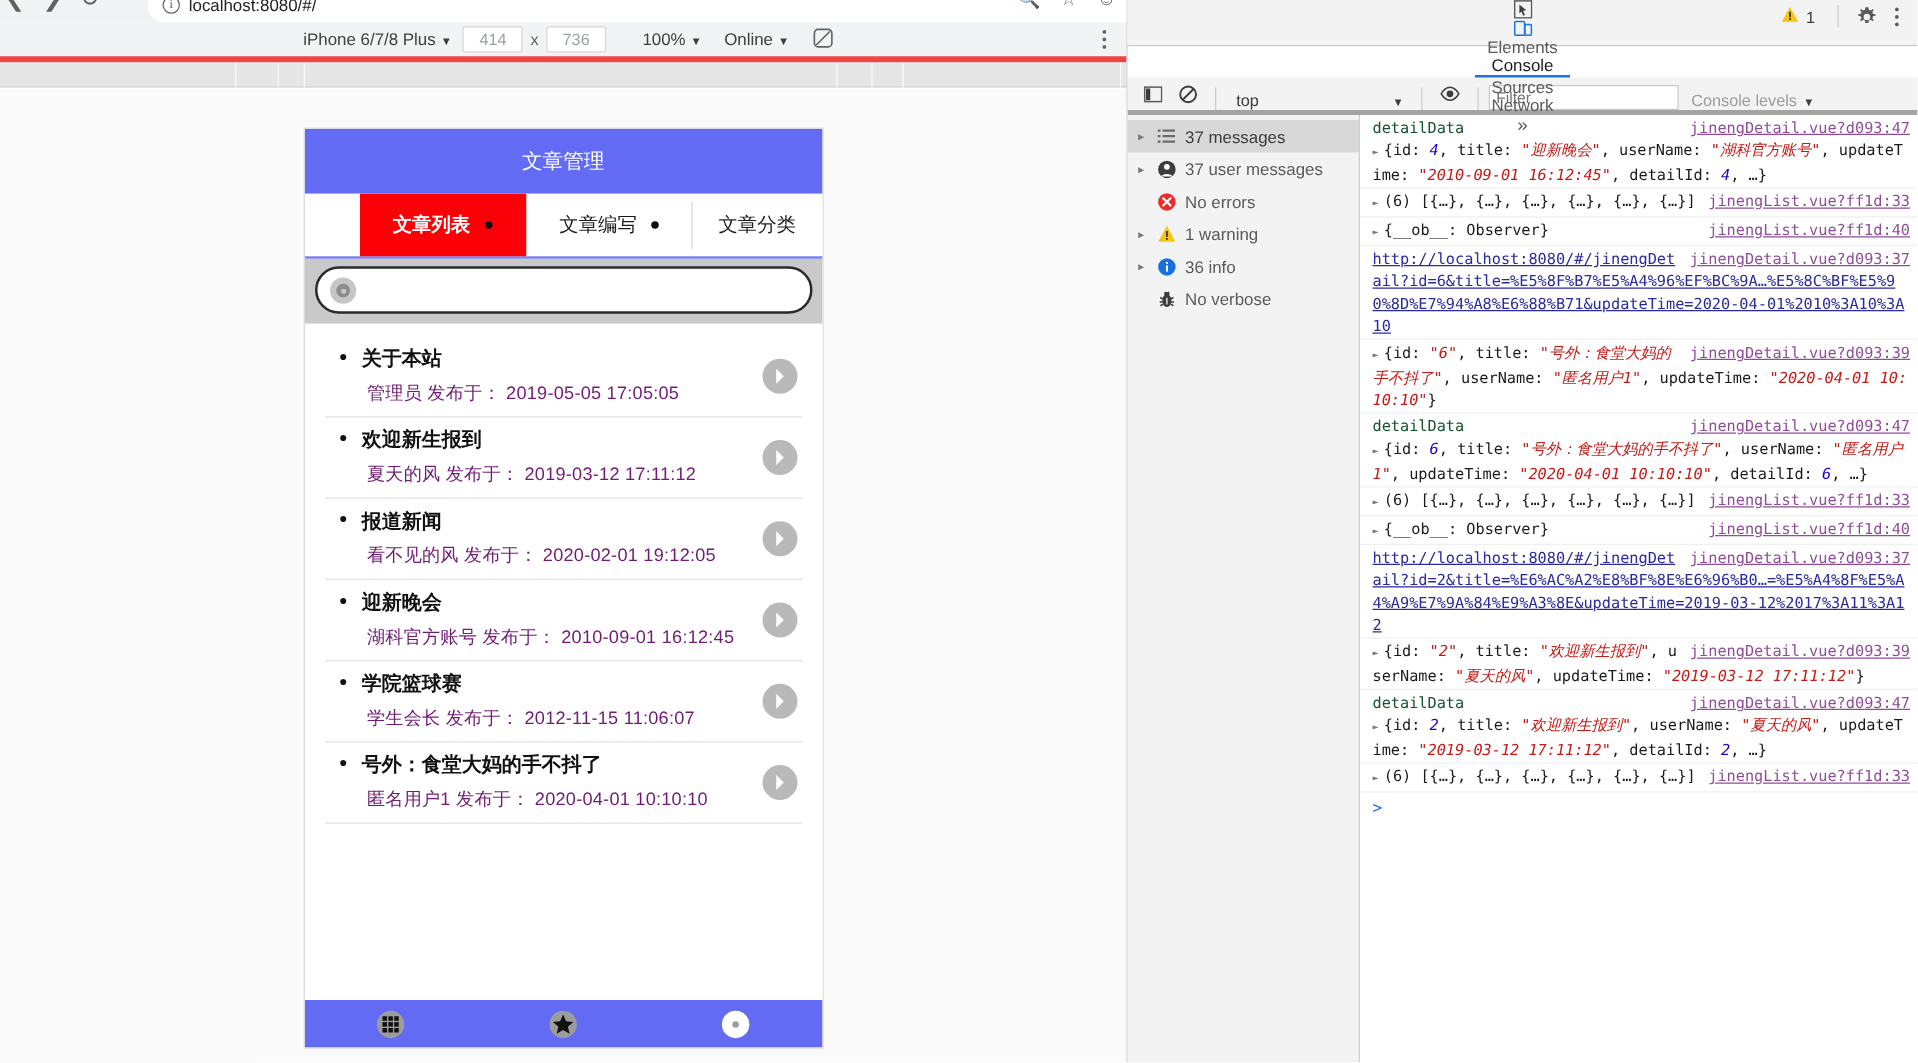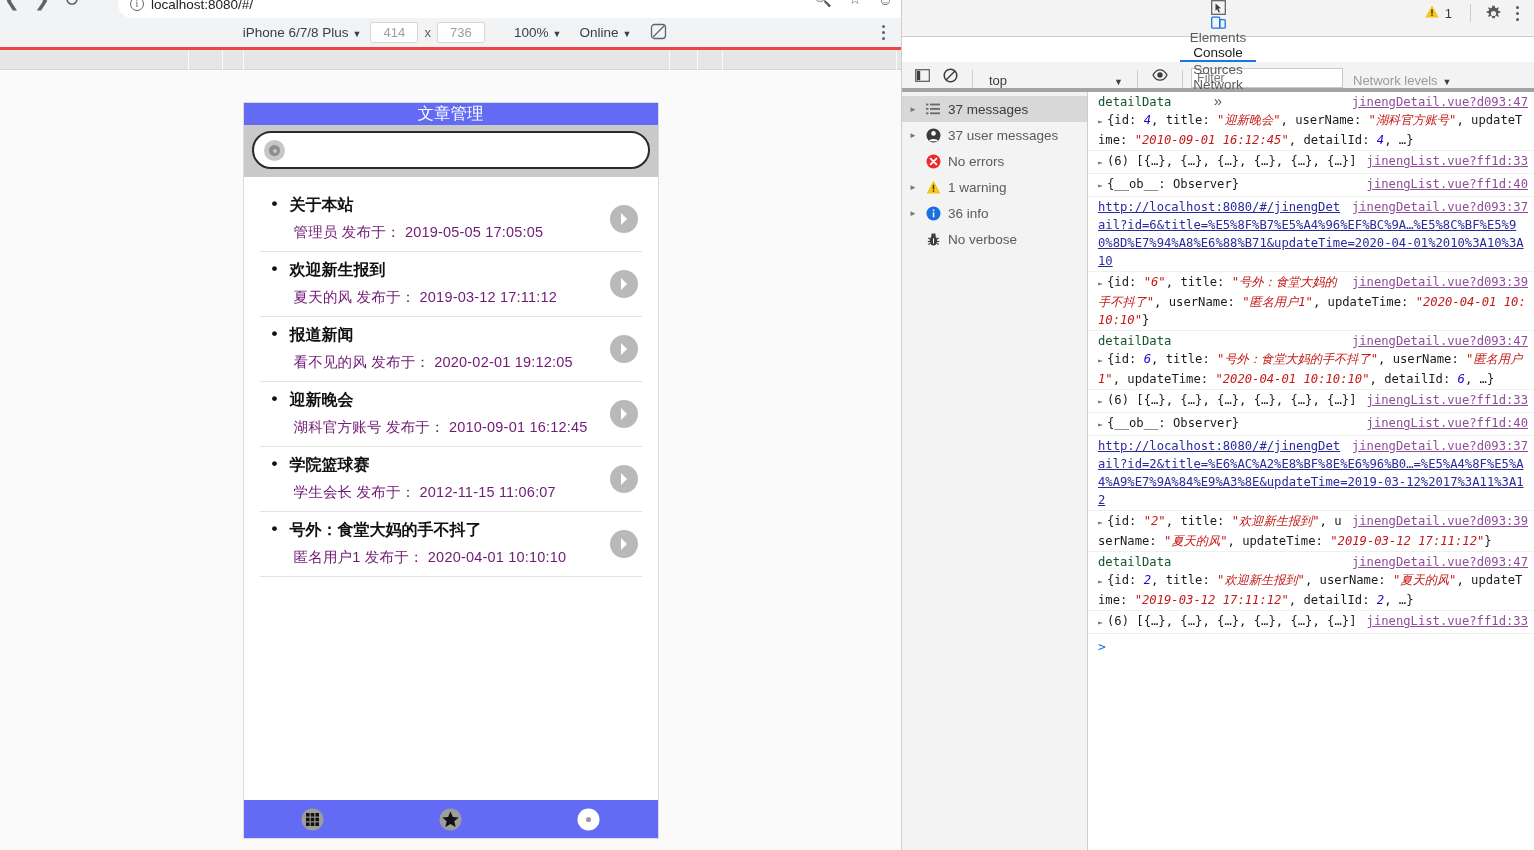--- a/index.html
+++ b/index.html
@@ -48,21 +48,21 @@
     font-family: "Liberation Serif", serif; flex: 0 0 auto;
   }
   .omnibox .url-txt { font-size: 13.5px; color: #202124; white-space: nowrap; }
   .omni-right { position: absolute; right: 8px; top: -10px; display: flex; align-items: center; gap: 16px; }
   .omni-right span { font-size: 15px; color: #5f6368; }
 
   
   .device-toolbar {
     height: 32px; width: 100%;
     background: #f1f3f4;
-    border-bottom: 3px solid #ef4444;
+    border-bottom: 5px solid #ef4444;
     display: flex; align-items: center;
     position: relative;
     font-size: 13.5px; color: #3c4043;
   }
   .dt-center {
     position: absolute; left: 0; right: 0;
     display: flex; align-items: center; justify-content: center;
     gap: 0px;
   }
   .dt-item { display: flex; align-items: center; gap: 4px; padding: 0 9px; cursor: default; }
@@ -96,21 +96,21 @@
     width: 416px; margin-top: 31px;
     height: 737px;
     background: #ffffff;
     border: 1px solid #dcdcdc;
     display: flex; flex-direction: column;
     overflow: hidden;
   }
 
   
   .app-header {
-    height: 22px; background: #636bf5; color: #fff;
+    height: 52px; background: #636bf5; color: #fff;
     display: flex; align-items: center; justify-content: center;
     font-size: 16.5px;
     text-align: right;
   }
 
   
   .tabbar {
     height: 52px; display: flex; align-items: stretch;
     border-bottom: 2px solid #7b81ef;
     background: #fff;
@@ -316,20 +316,33 @@
       <div class="tick" style="left:896px"></div>
     </div>
 
     <div class="viewport-area">
       <div class="phone">
 
         <div class="app-header">
           <span>文章管理</span>
         </div>
 
+        <div class="tabbar">
+          <div class="tab t1">
+            <span>文章列表</span>
+            <span class="dot"></span>
+          </div>
+          <div class="tab t2">
+            <span>文章编写</span>
+            <span class="dot"></span>
+          </div>
+          <div class="tab t3">
+            <span>文章分类</span>
+          </div>
+        </div>
 
         <div class="search-wrap">
           <div class="search-box">
             <span class="search-ic"></span>
             <input class="search-input" type="text" placeholder="" style="">
           </div>
         </div>
 
         <div class="art-list">
 
@@ -560,21 +573,21 @@
       <span class="dt-vsep"></span>
       <span class="dt-icbtn">
         <svg width="16" height="12" viewBox="0 0 16 12">
           <path d="M8 0.8 C3.6 0.8 1 6 1 6 C1 6 3.6 11.2 8 11.2 C12.4 11.2 15 6 15 6 C15 6 12.4 0.8 8 0.8 Z" fill="none" stroke="#3c3c3c" stroke-width="1.3"></path>
           <circle cx="8" cy="6" r="2.7" fill="#3c3c3c"></circle>
         </svg>
       </span>
       <span class="dt-vsep"></span>
       <input class="filter-input" type="text" placeholder="Filter" style="">
       <span class="levels">
-        <span>Network levels</span>
+        <span>Console levels</span>
         <span class="caret">▼</span>
       </span>
     </div>
 
     <div class="console-body">
 
       <div class="console-sidebar">
         <div class="cs-row sel">
           <span class="cs-arrow">►</span>
           <span class="cs-ic">

